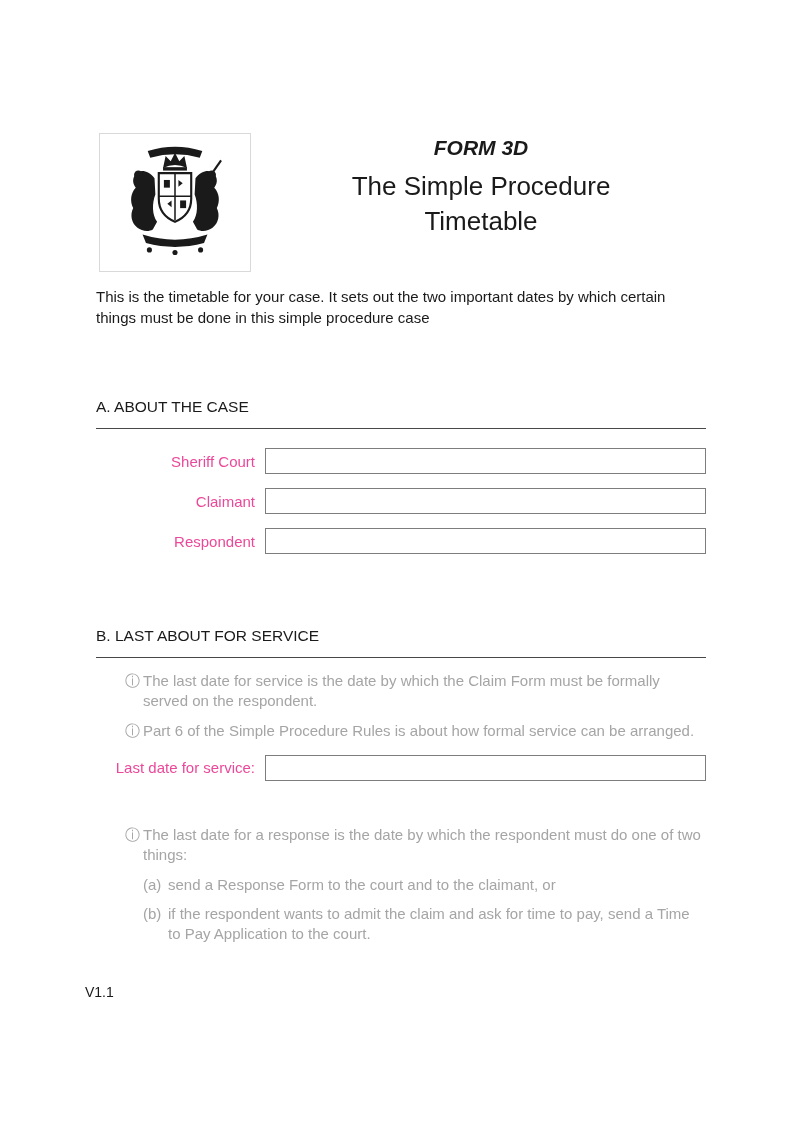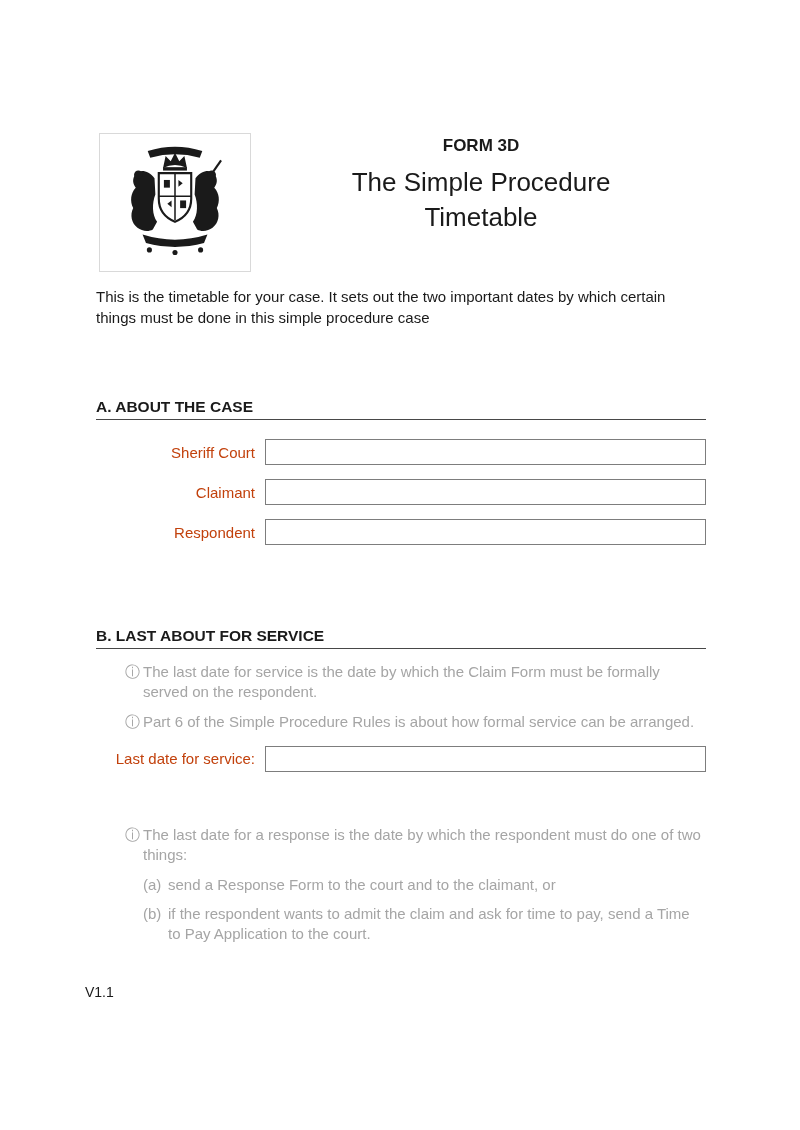--- a/index.html
+++ b/index.html
@@ -23,23 +23,24 @@
     display: flex; align-items: center; justify-content: center;
     background: #fff;
   }
   .header-text {
     position: absolute;
     left: 276px; top: 136px;
     width: 410px;
     text-align: center;
   }
   .form-number {
-    font-size: 17px;
+    font-size: 21px;
     font-weight: bold;
     margin-bottom: 9px;
+    font-style: italic;
   }
   .form-title {
     font-size: 26px;
     font-weight: normal;
     line-height: 1.35;
   }
 
   
   .intro {
     position: absolute;
@@ -50,38 +51,38 @@
   }
   .intro p + p { margin-top: 12px; }
 
   
   .section { position: absolute; left: 96px; width: 610px; }
   .section-a { top: 398px; }
   .section-b { top: 627px; }
   .section-c { top: 812px; }
   .section-heading {
     font-size: 15.5px;
-    font-weight: bold;
-    padding-bottom: 3px;
+    font-weight: normal;
+    padding-bottom: 12px;
     border-bottom: 1.5px solid #474747;
   }
 
   
   .fields { margin-top: 19px; }
   .field-row {
     display: flex;
     align-items: center;
     margin-bottom: 14px;
   }
   .field-label {
     flex: 0 0 169px;
     text-align: right;
     padding-right: 10px;
     font-size: 15px;
-    color: #c2410c;
+    color: #ec4899;
   }
   .field-input {
     flex: 1;
     height: 26px;
     border: 1px solid #7d7d7d;
     background: #fff;
     font-family: "Liberation Sans", sans-serif;
     font-size: 15px;
     padding: 0 6px;
   }

